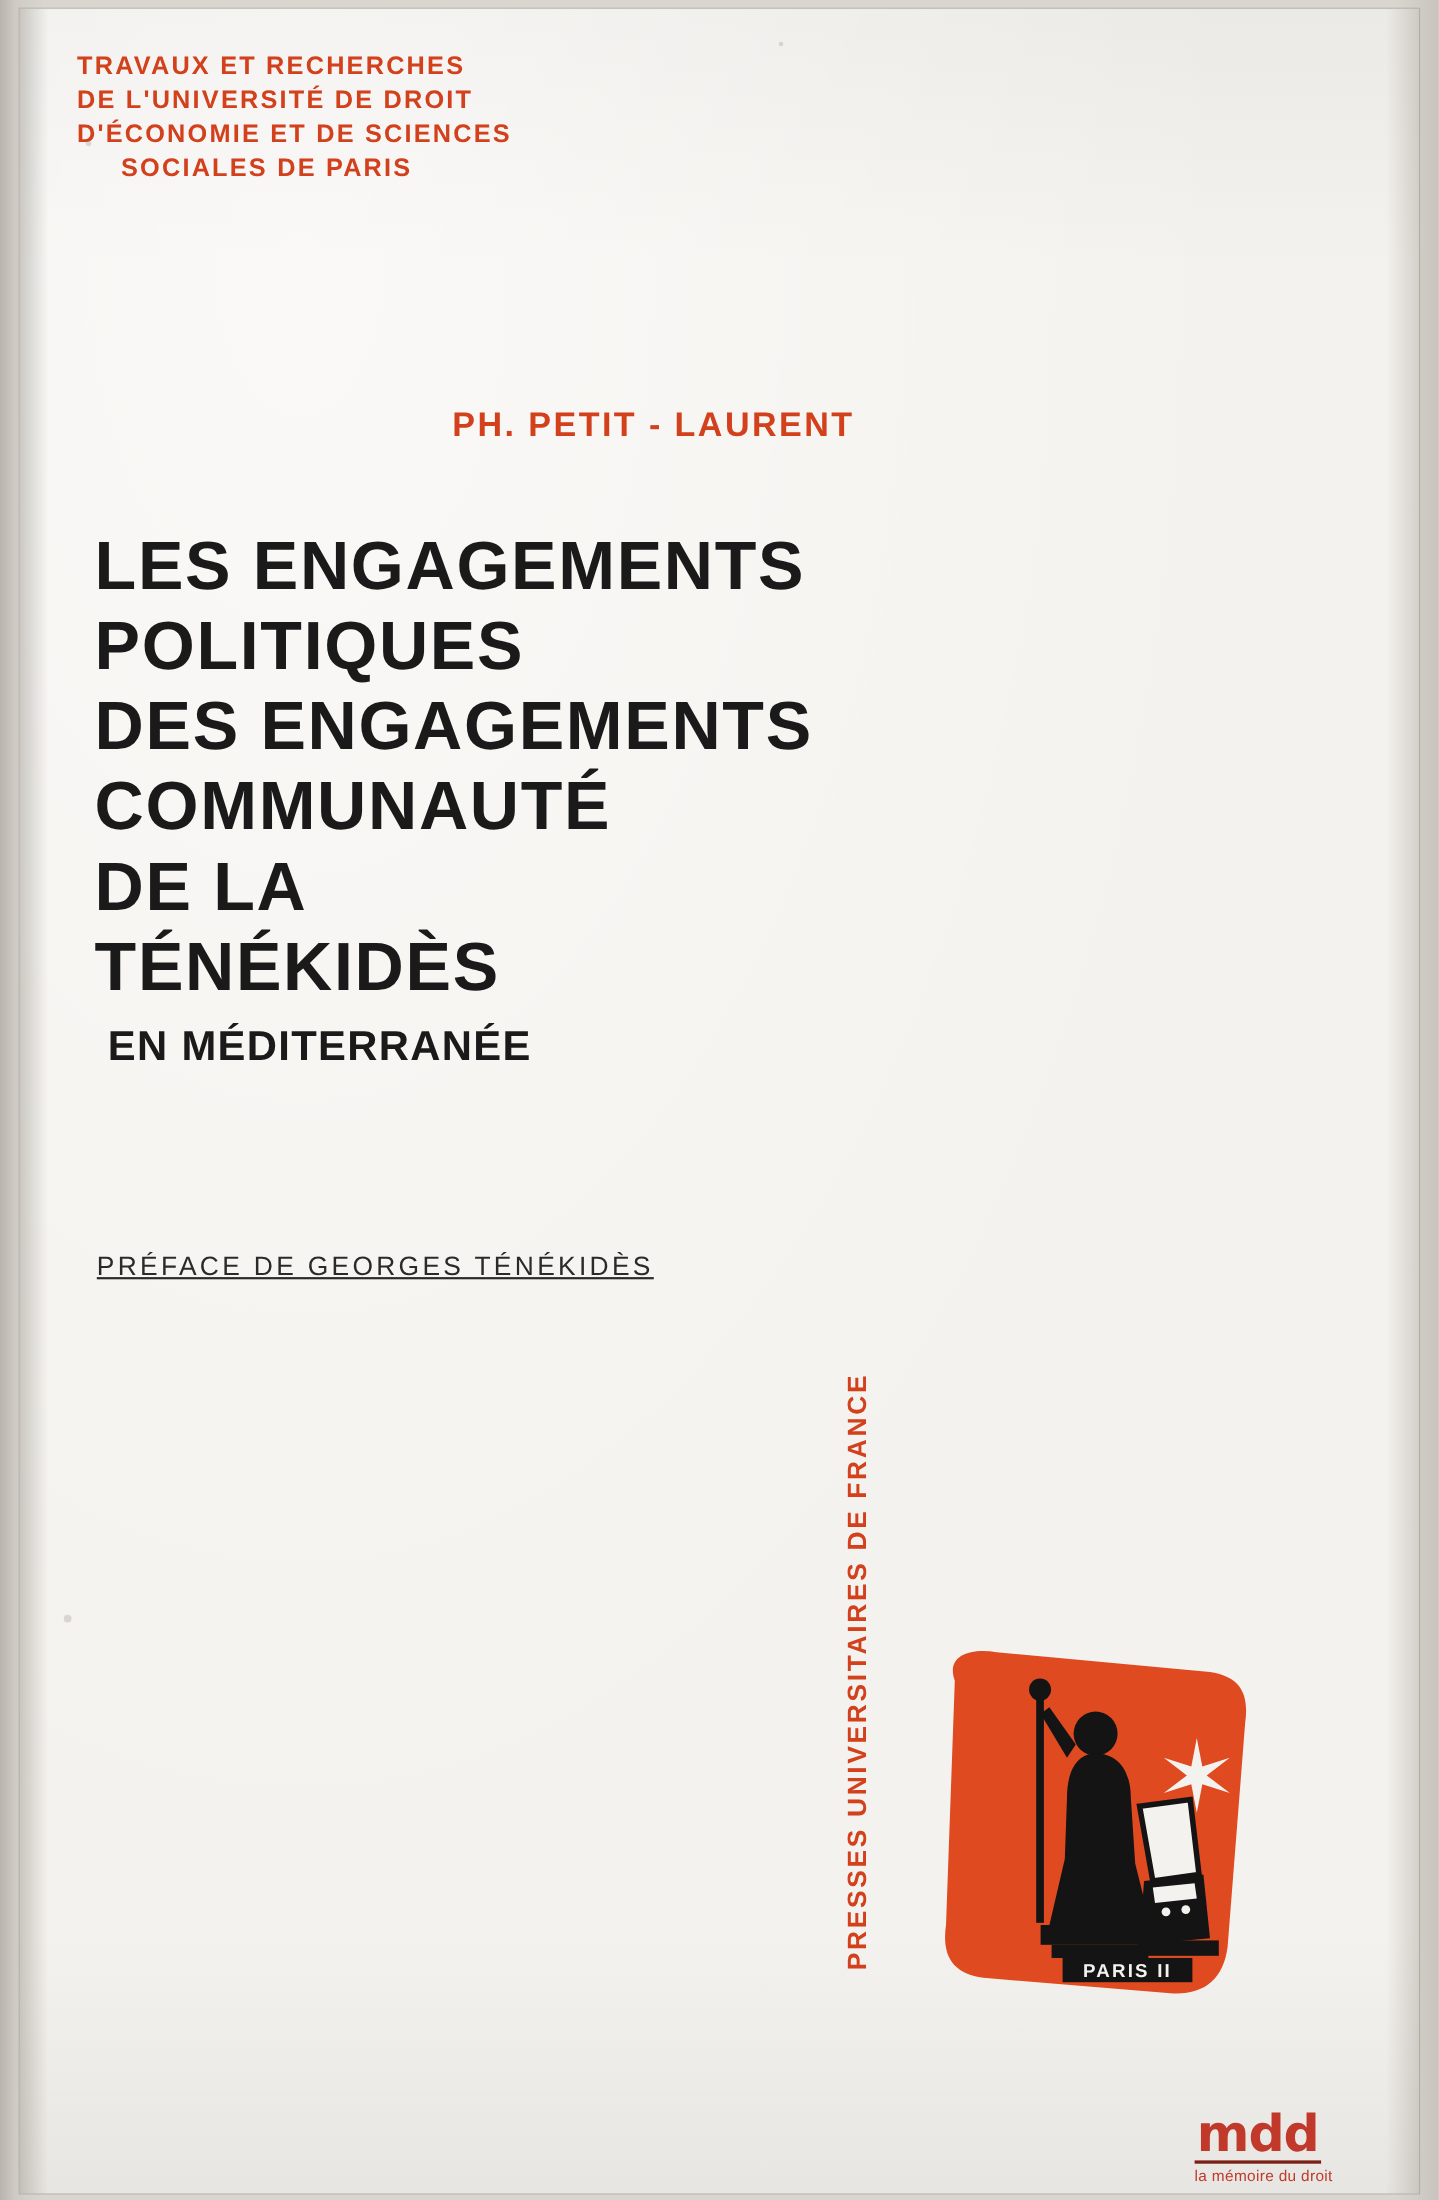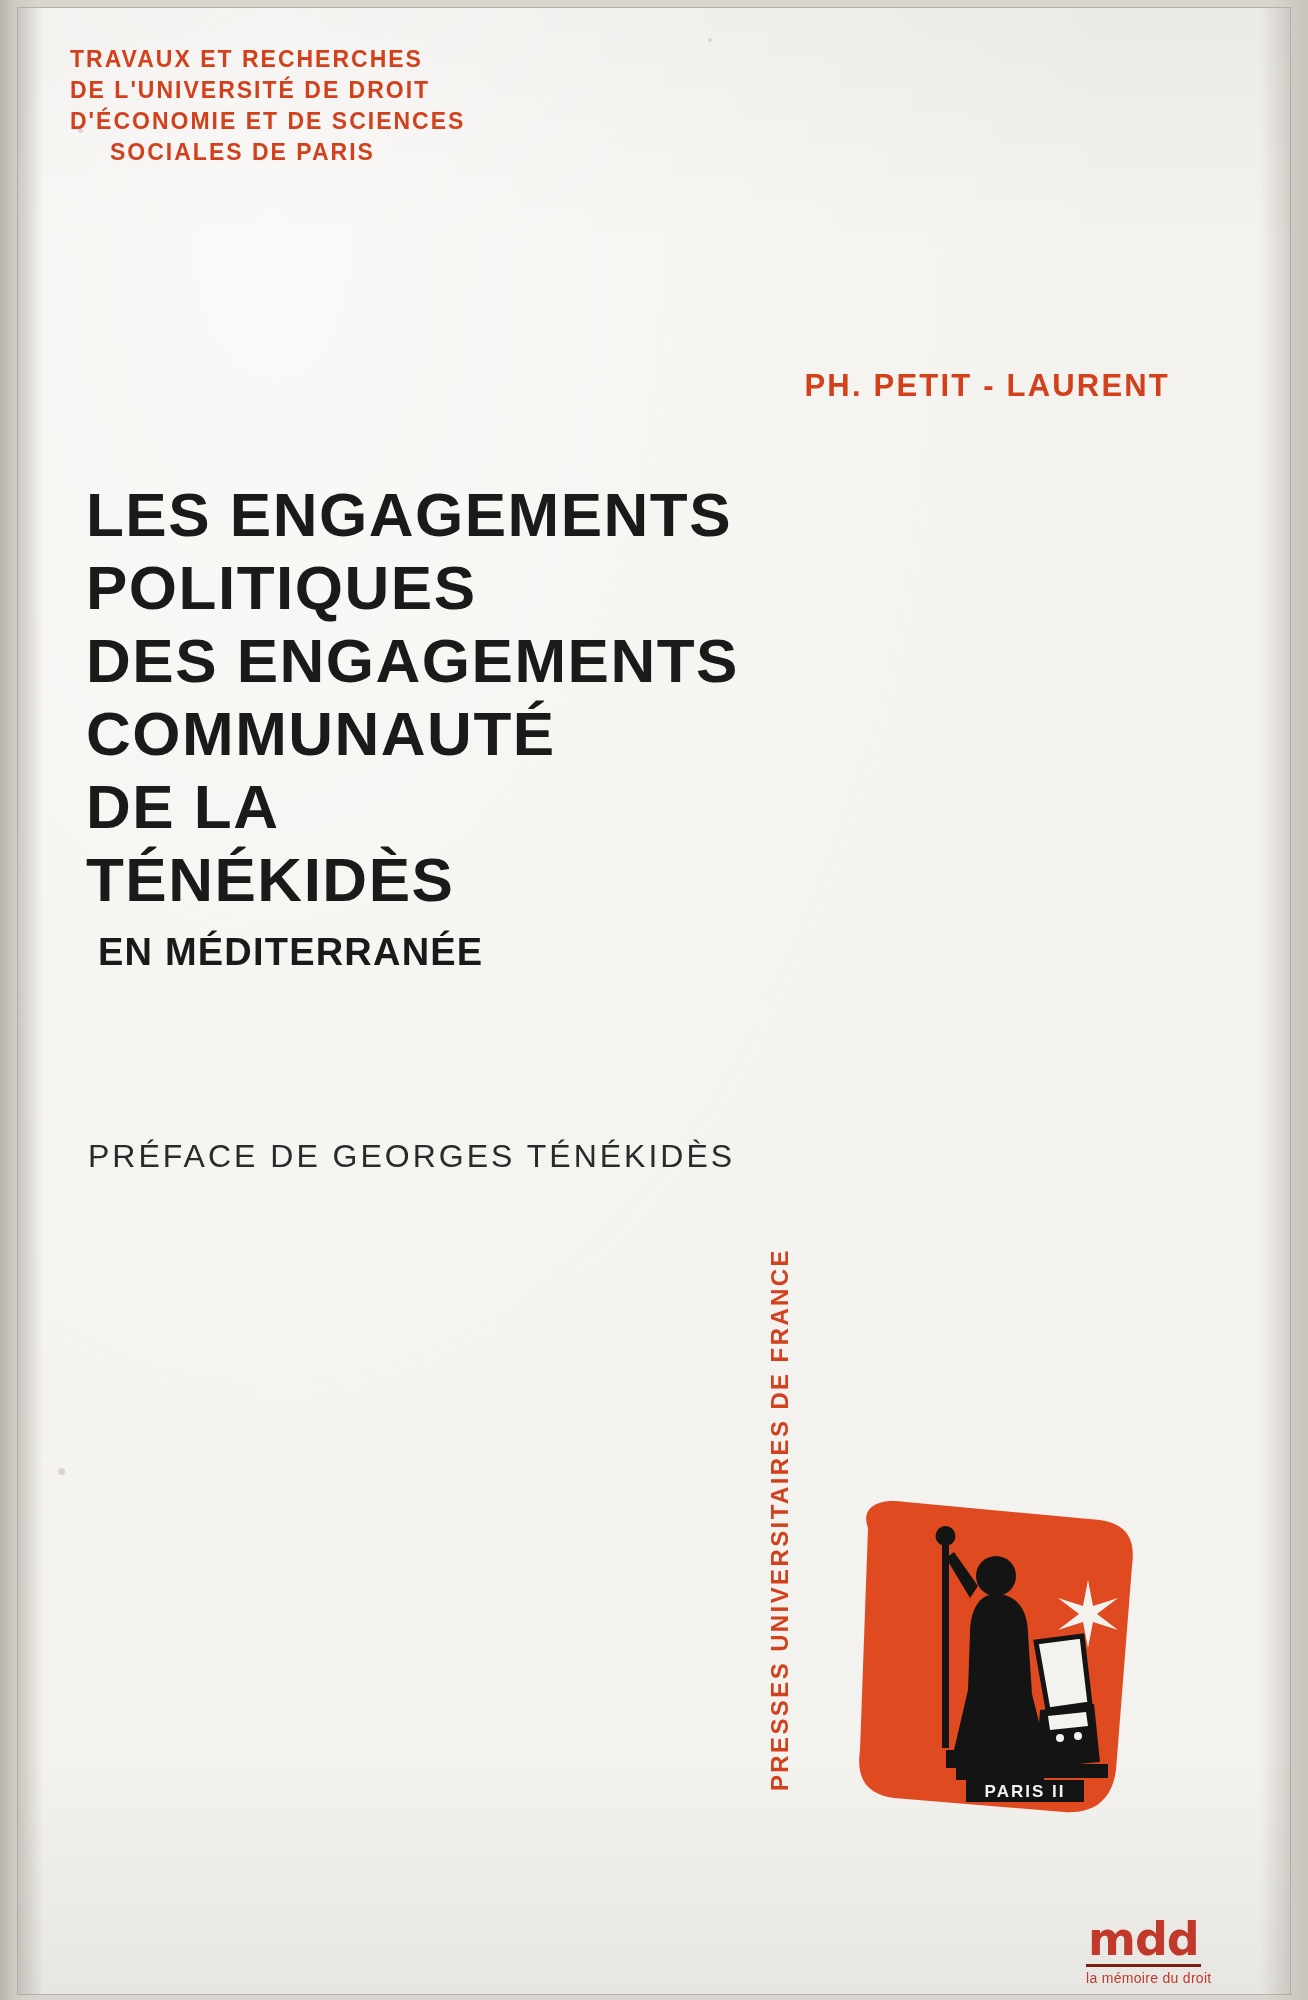--- a/index.html
+++ b/index.html
@@ -71,21 +71,21 @@
   }
   .series div { white-space: nowrap; }
   .series .l4 { padding-left: 40px; }
 
   
   .author {
     position: absolute;
     left: 0;
     right: 120px;
     top: 360px;
-    text-align: right;
+    text-align: center;
     color: #d2401c;
     font-weight: bold;
     font-size: 31px;
     letter-spacing: 2.2px;
   }
 
   
   .title {
     position: absolute;
     left: 68px;
@@ -99,23 +99,24 @@
   }
   .title .ln { white-space: nowrap; }
   .title .ln.small { font-size: 38px; letter-spacing: 1.2px; margin-left: 12px; }
 
   
   .preface {
     position: absolute;
     left: 70px;
     top: 1130px;
     color: #2a2a2a;
-    font-size: 32px;
+    font-size: 24px;
     letter-spacing: 3.0px;
     font-weight: normal;
+    text-decoration: underline;
   }
 
   
   .vertical-publisher {
     position: absolute;
     left: 748px;
     top: 1240px;
     color: #d2401c;
     font-weight: bold;
     font-size: 24px;

